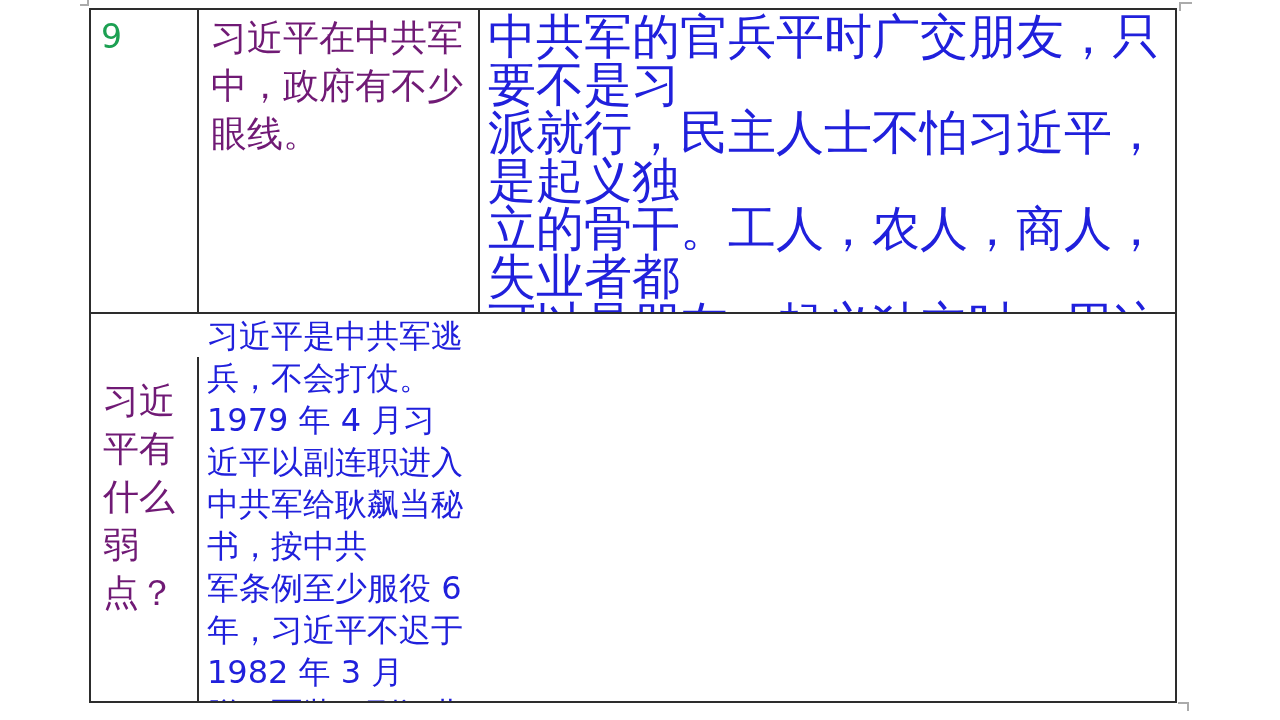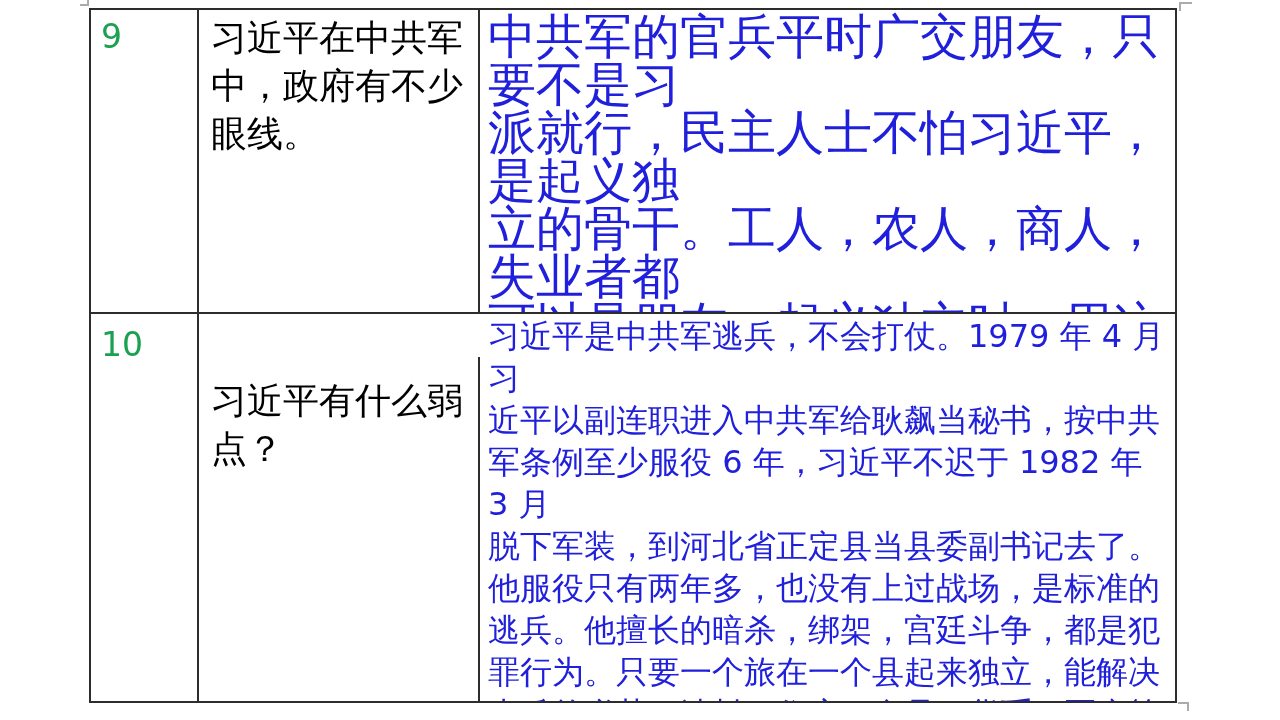--- a/index.html
+++ b/index.html
@@ -37,21 +37,21 @@
   }
   .b-r { border-right: 2px solid #2d2d2d; }
   .b-b { border-bottom: 2px solid #2d2d2d; }
   .num {
     color: #1CA052;
     font-size: 33px;
     line-height: 44px;
     padding: 5px 4px 0 10px;
   }
   .question {
-    color: #000000;
+    color: #701a75;
     font-size: 36px;
     line-height: 48px;
     padding: 4px 6px 0 12px;
   }
   .answer { color: #2020DC; }
   .answer.r9 {
     font-size: 48px;
     line-height: 48px;
     padding: 2px 4px 0 8px;
   }
@@ -96,21 +96,20 @@
 中，政府有不少
 眼线。</div>
 
     <div class="cell answer r9 b-b">中共军的官兵平时广交朋友，只要不是习
 派就行，民主人士不怕习近平，是起义独
 立的骨干。工人，农人，商人，失业者都
 可以是朋友。起义独立时，用这些人可以
 把旅里面或县里面 200 名可能是习派的人
 统统换掉。</div>
 
-    <div class="cell num r10 b-r">10</div>
 
     <div class="cell question r10 b-r">习近平有什么弱
 点？</div>
 
     <div class="cell answer r10">习近平是中共军逃兵，不会打仗。1979 年 4 月习
 近平以副连职进入中共军给耿飙当秘书，按中共
 军条例至少服役 6 年，习近平不迟于 1982 年 3 月
 脱下军装，到河北省正定县当县委副书记去了。
 他服役只有两年多，也没有上过战场，是标准的
 逃兵。他擅长的暗杀，绑架，宫廷斗争，都是犯

